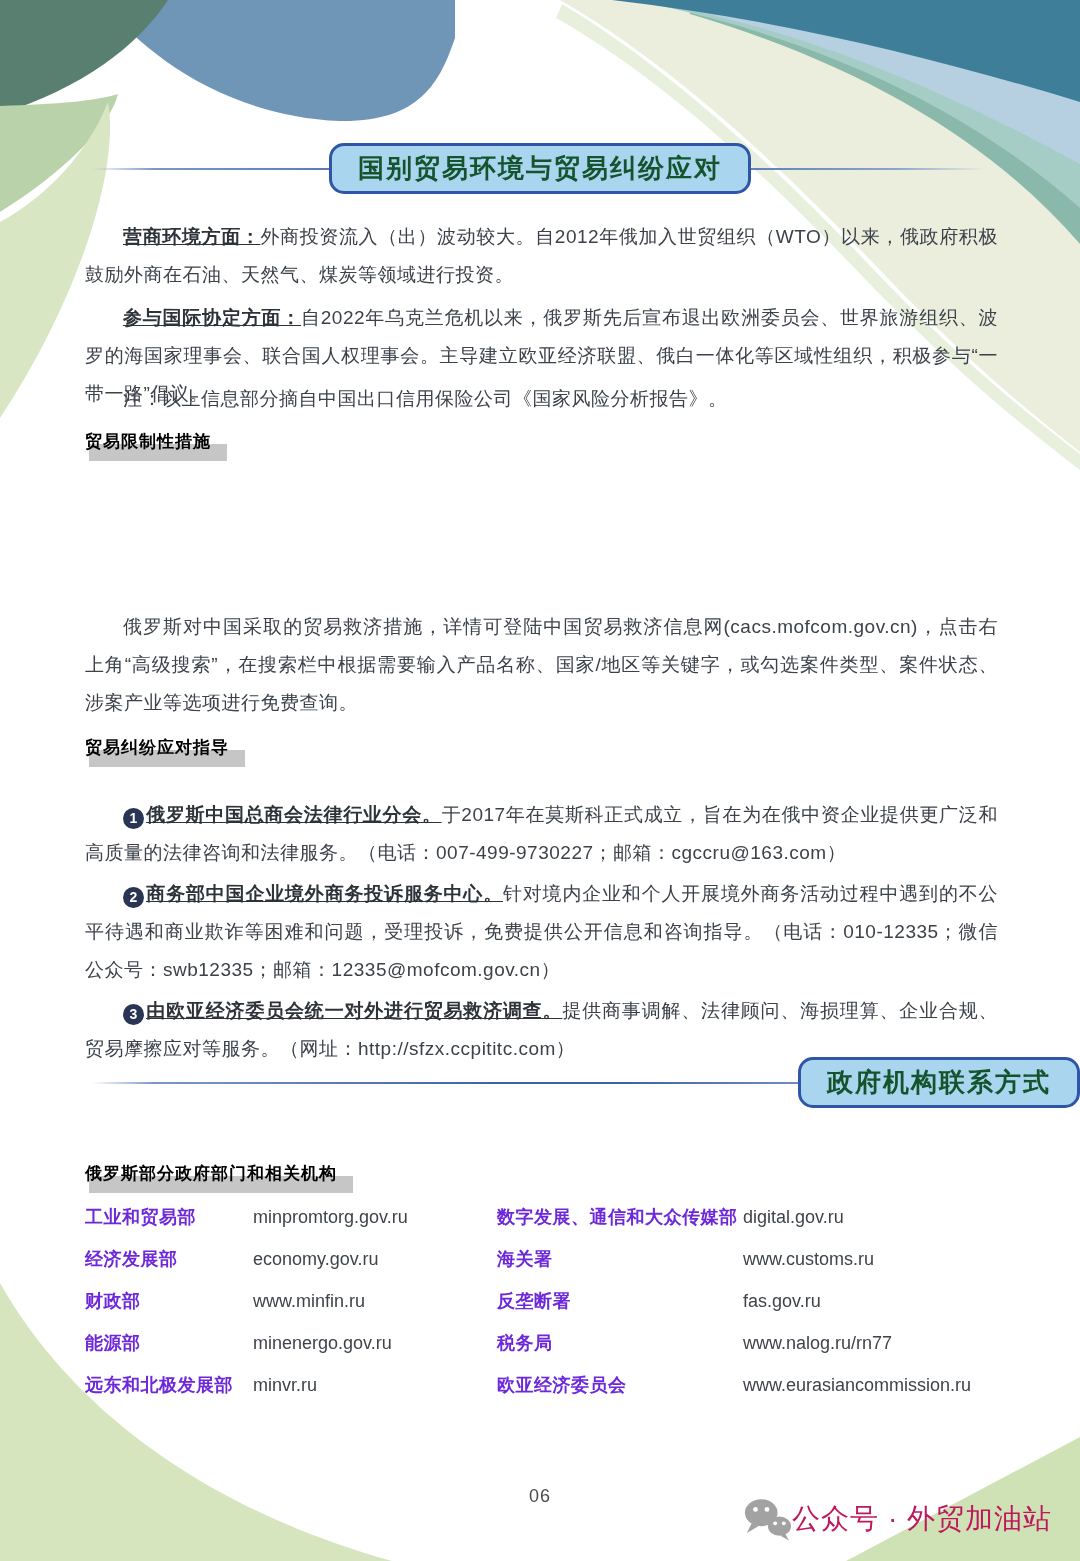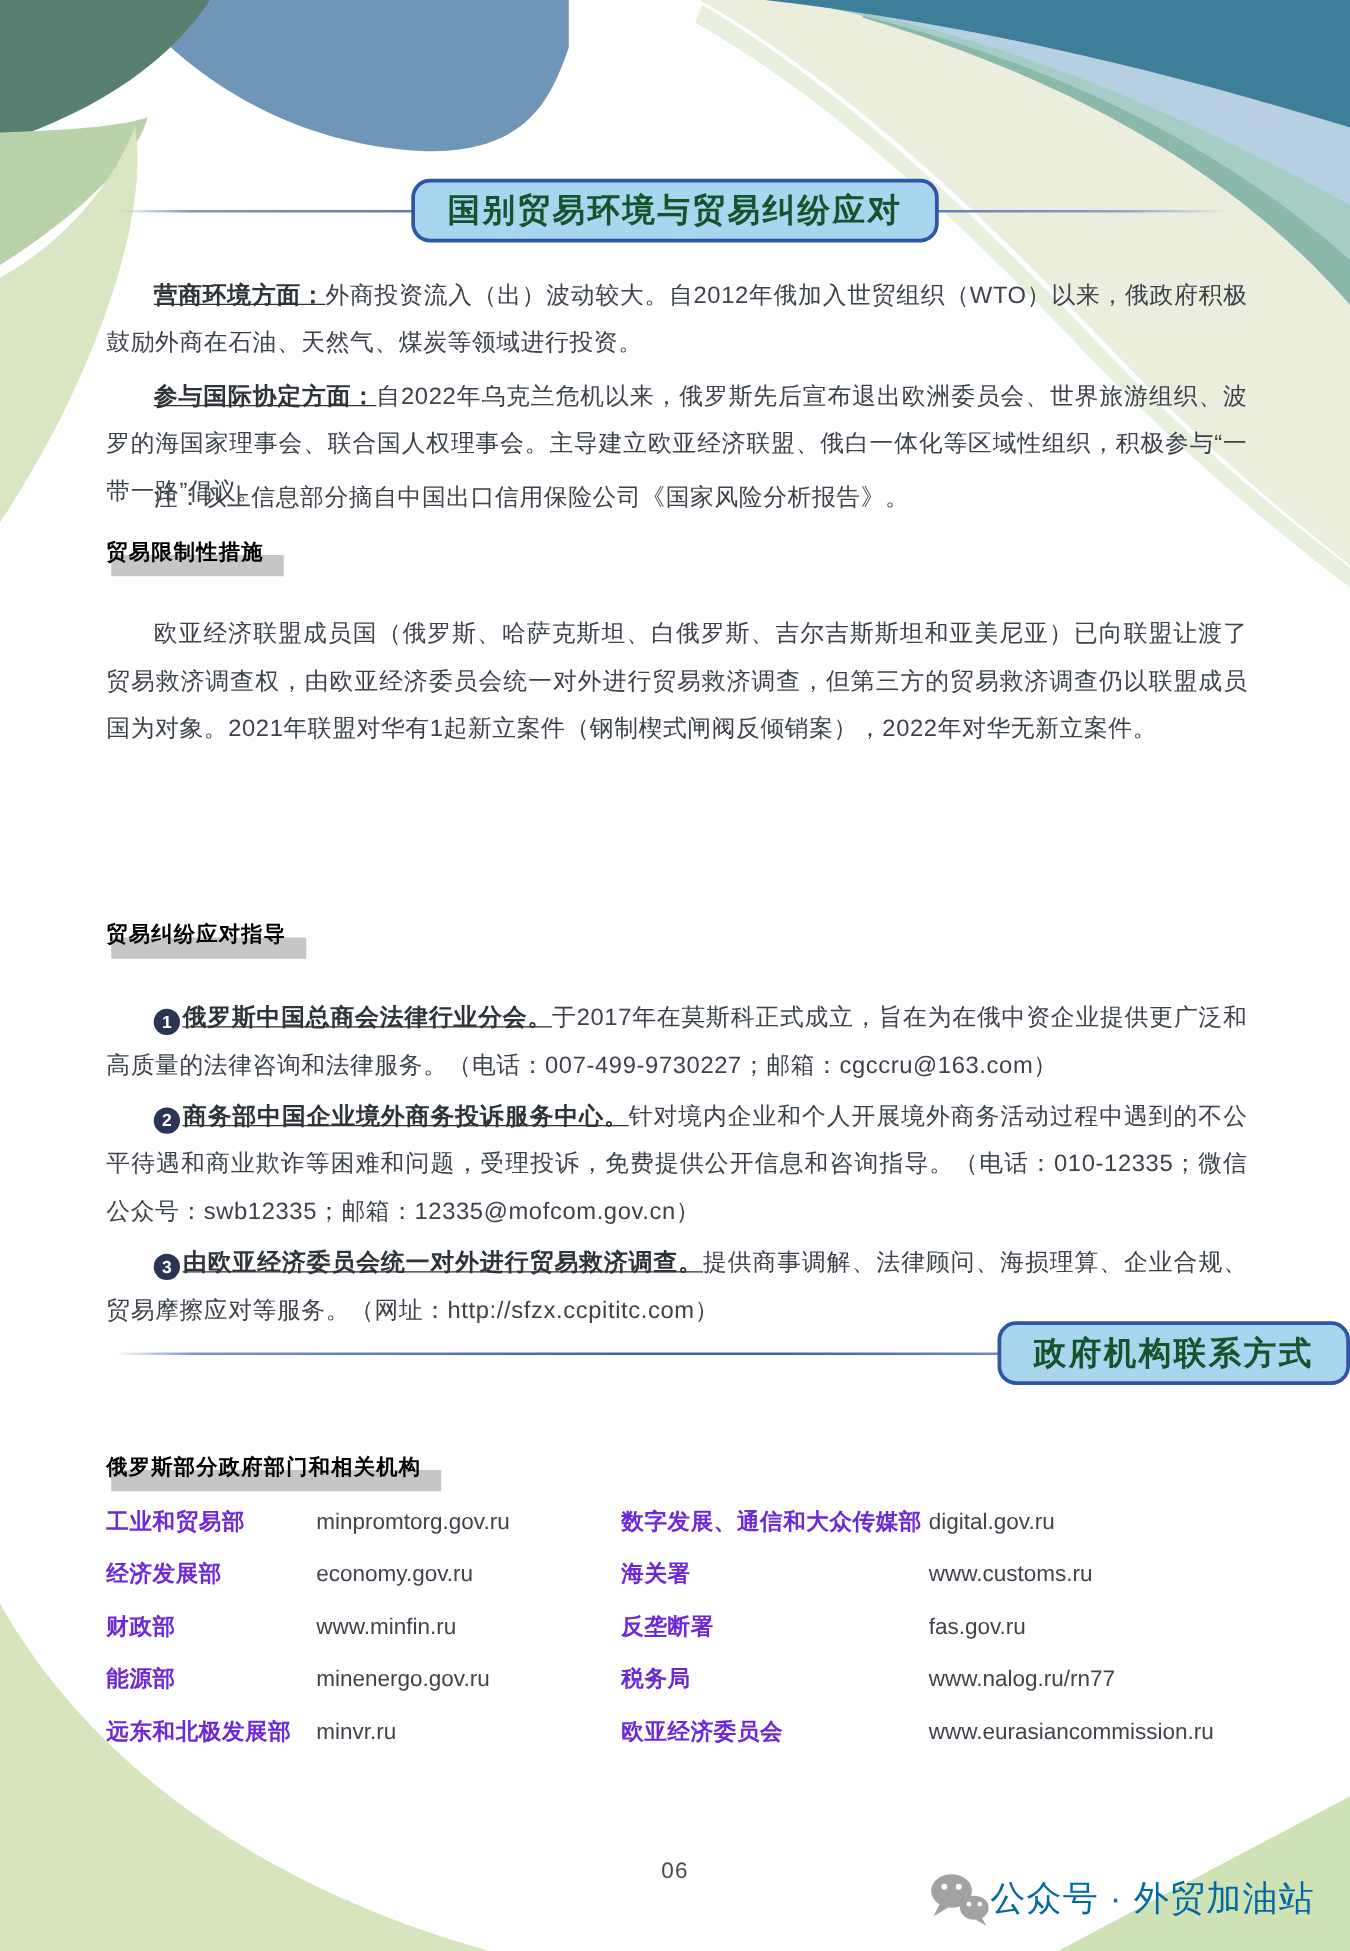--- a/index.html
+++ b/index.html
@@ -70,21 +70,21 @@
   .agency-name{font-size:18px;font-weight:bold;color:#6d28d9;letter-spacing:0.5px;}
   .agency-url{font-size:18px;color:#3f444b;}
 
   
   .page-num{
     position:absolute;left:0;top:1486px;width:100%;text-align:center;
     font-size:18px;color:#4a4a4a;letter-spacing:1px;
   }
   .watermark{
     position:absolute;right:28px;top:1496px;display:flex;align-items:center;gap:1px;
-    color:#0369a1;font-size:28px;letter-spacing:1px;z-index:3;
+    color:#be185d;font-size:28px;letter-spacing:1px;z-index:3;
   }
 </style>
 </head>
 <body>
 
 <div class="page">
 
   <svg class="deco deco-top" width="1080" height="560" viewBox="0 0 1080 560" aria-hidden="true">
     <path fill="#6f96b7" d="M 100,0 L 455,0 L 455,38 C 440,82 420,122 340,121 C 230,116 150,60 100,0 Z"></path>
     <path fill="#597f70" d="M 0,0 L 168,0 C 138,46 82,88 0,114 Z"></path>
@@ -111,21 +111,21 @@
     </div>
 
     <p class="para p-ov1"><span class="b">营商环境方面：</span><span>外商投资流入（出）波动较大。自2012年俄加入世贸组织（WTO）以来，俄政府积极鼓励外商在石油、天然气、煤炭等领域进行投资。</span></p>
 
     <p class="para p-ov2"><span class="b">参与国际协定方面：</span><span>自2022年乌克兰危机以来，俄罗斯先后宣布退出欧洲委员会、世界旅游组织、波罗的海国家理事会、联合国人权理事会。主导建立欧亚经济联盟、俄白一体化等区域性组织，积极参与“一带一路”倡议。</span></p>
 
     <p class="para p-note">注：以上信息部分摘自中国出口信用保险公司《国家风险分析报告》。</p>
 
     <div class="sec-heading h-restrict">贸易限制性措施</div>
 
-    <p class="para p-res1">欧亚经济联盟成员国（俄罗斯、哈萨克斯坦、白俄罗斯、吉尔吉斯斯坦和亚美尼亚）已向联盟让渡了贸易救济调查权，由欧亚经济委员会统一对外进行贸易救济调查，但第三方的贸易救济调查仍以联盟成员国为对象。2021年联盟对华有1起新立案件（钢制楔式闸阀反倾销案），2022年对华无新立案件。</p>
+    <p class="para p-res2">俄罗斯对中国采取的贸易救济措施，详情可登陆中国贸易救济信息网(cacs.mofcom.gov.cn)，点击右上角“高级搜索”，在搜索栏中根据需要输入产品名称、国家/地区等关键字，或勾选案件类型、案件状态、涉案产业等选项进行免费查询。</p>
 
     <div class="sec-heading h-guidance">贸易纠纷应对指导</div>
 
     <p class="para p-g1"><span class="cnum">1</span><span class="b">俄罗斯中国总商会法律行业分会。</span><span>于2017年在莫斯科正式成立，旨在为在俄中资企业提供更广泛和高质量的法律咨询和法律服务。（电话：007-499-9730227；邮箱：cgccru@163.com）</span></p>
 
     <p class="para p-g2"><span class="cnum">2</span><span class="b">商务部中国企业境外商务投诉服务中心。</span><span>针对境内企业和个人开展境外商务活动过程中遇到的不公平待遇和商业欺诈等困难和问题，受理投诉，免费提供公开信息和咨询指导。（电话：010-12335；微信公众号：swb12335；邮箱：12335@mofcom.gov.cn）</span></p>
 
     <p class="para p-g3"><span class="cnum">3</span><span class="b">由欧亚经济委员会统一对外进行贸易救济调查。</span><span>提供商事调解、法律顾问、海损理算、企业合规、贸易摩擦应对等服务。（网址：http://sfzx.ccpititc.com）</span></p>
 
     <div class="banner-row banner-row-2">

